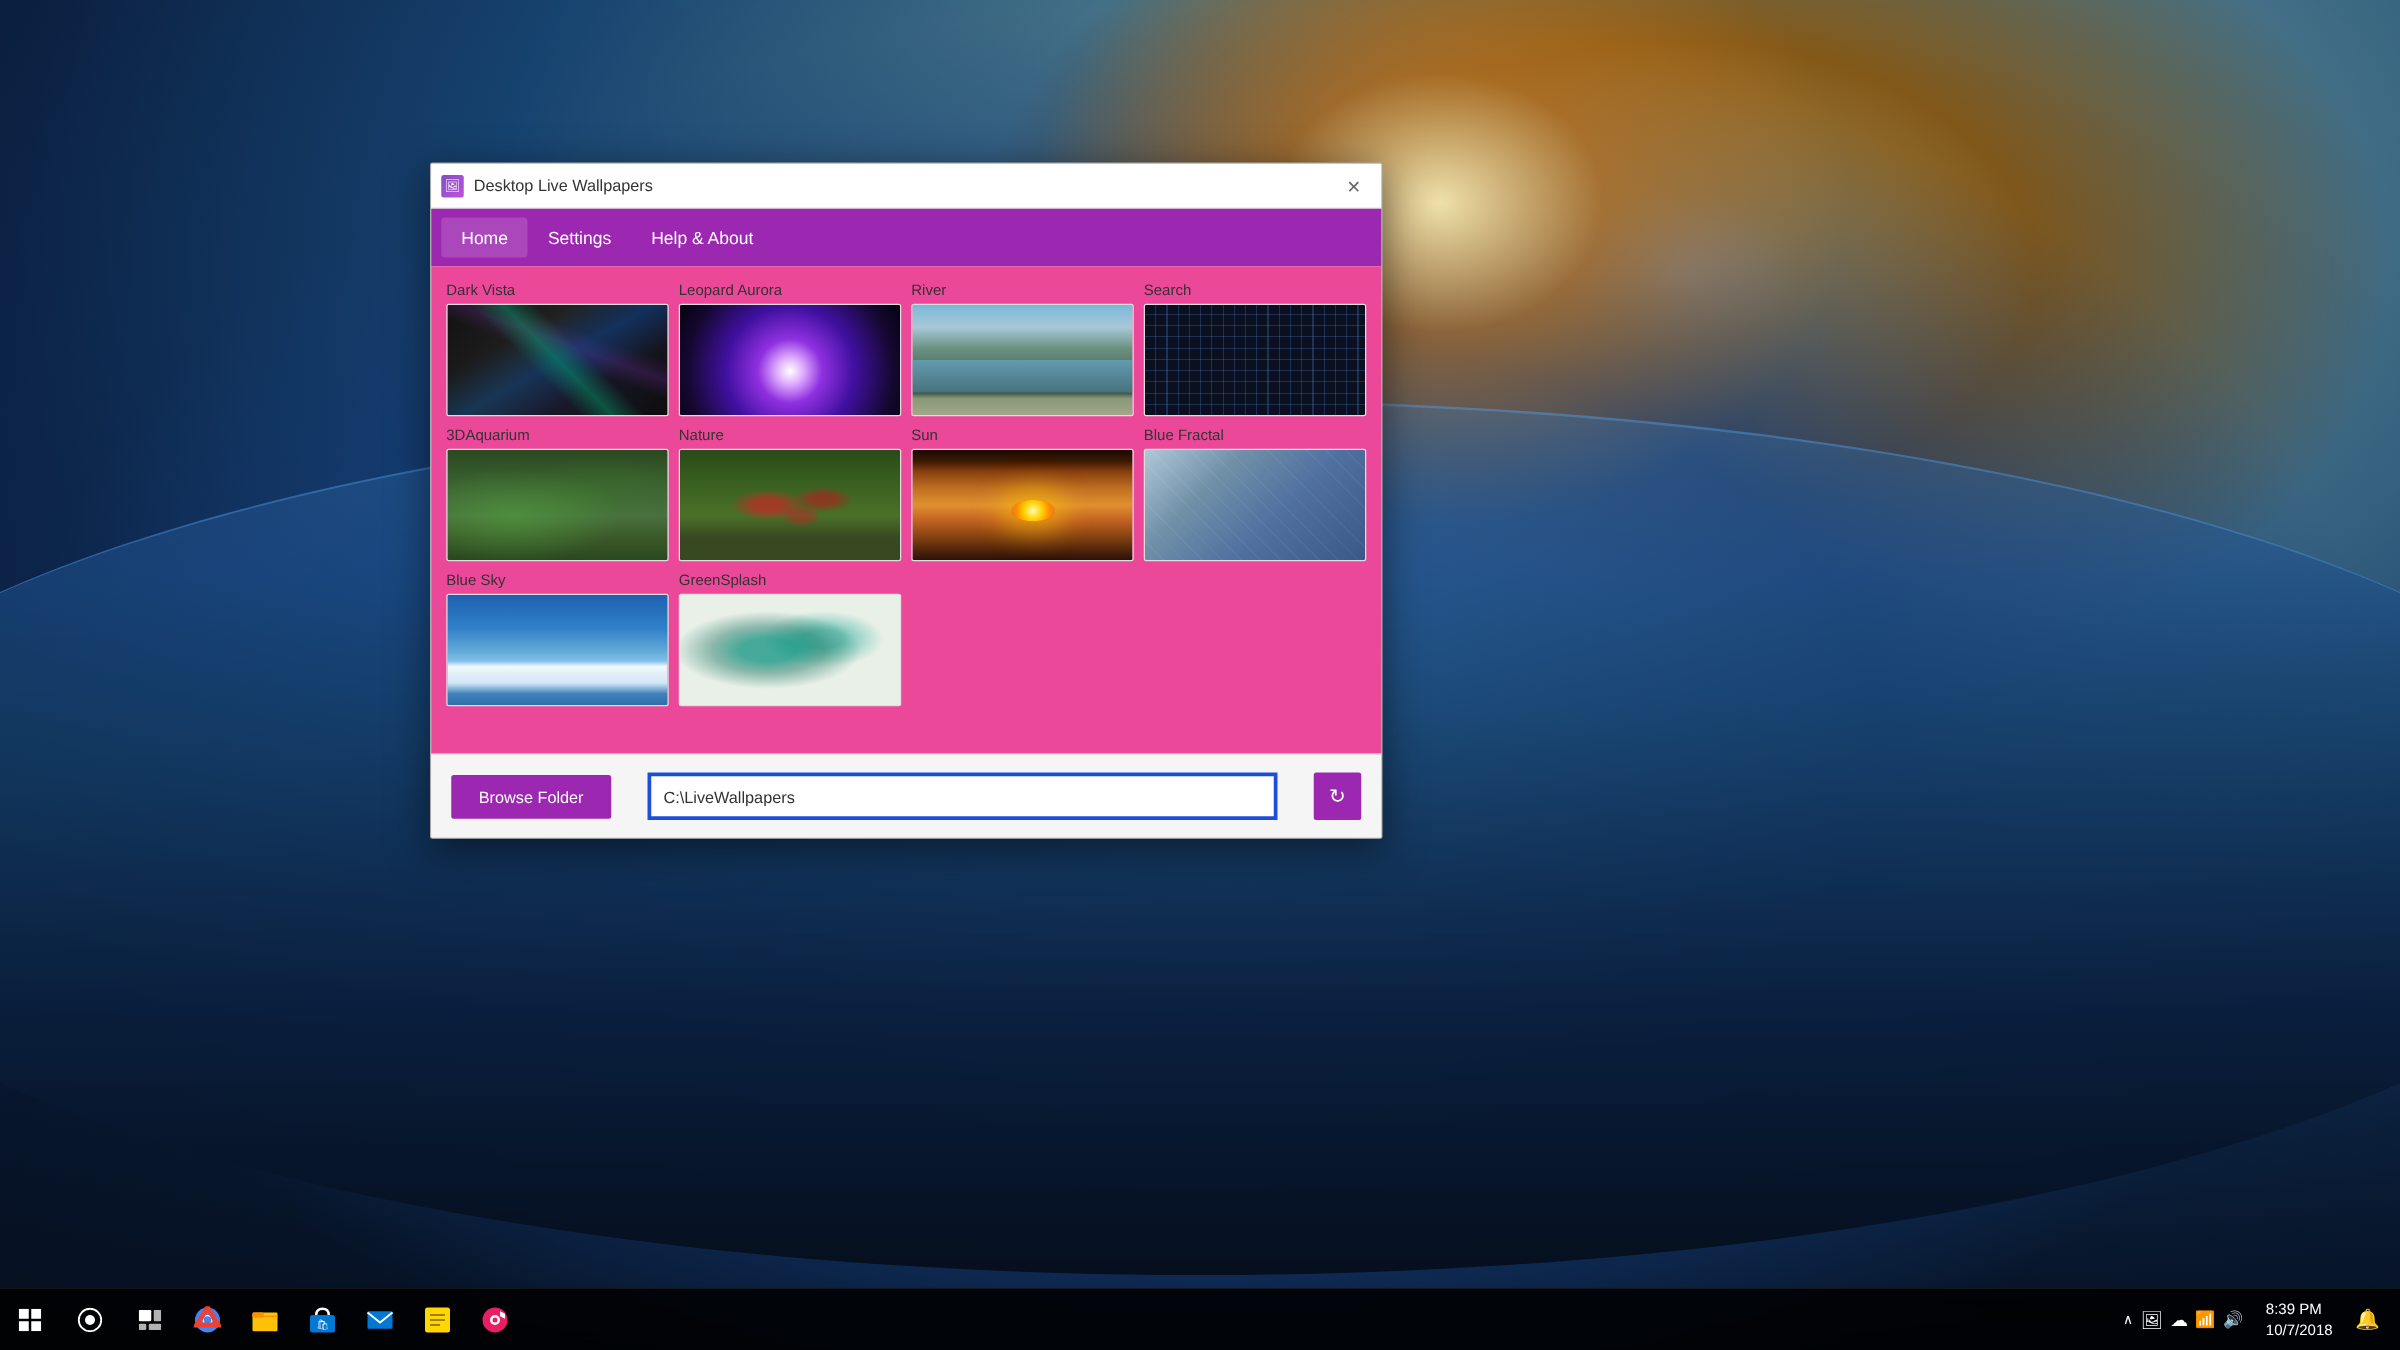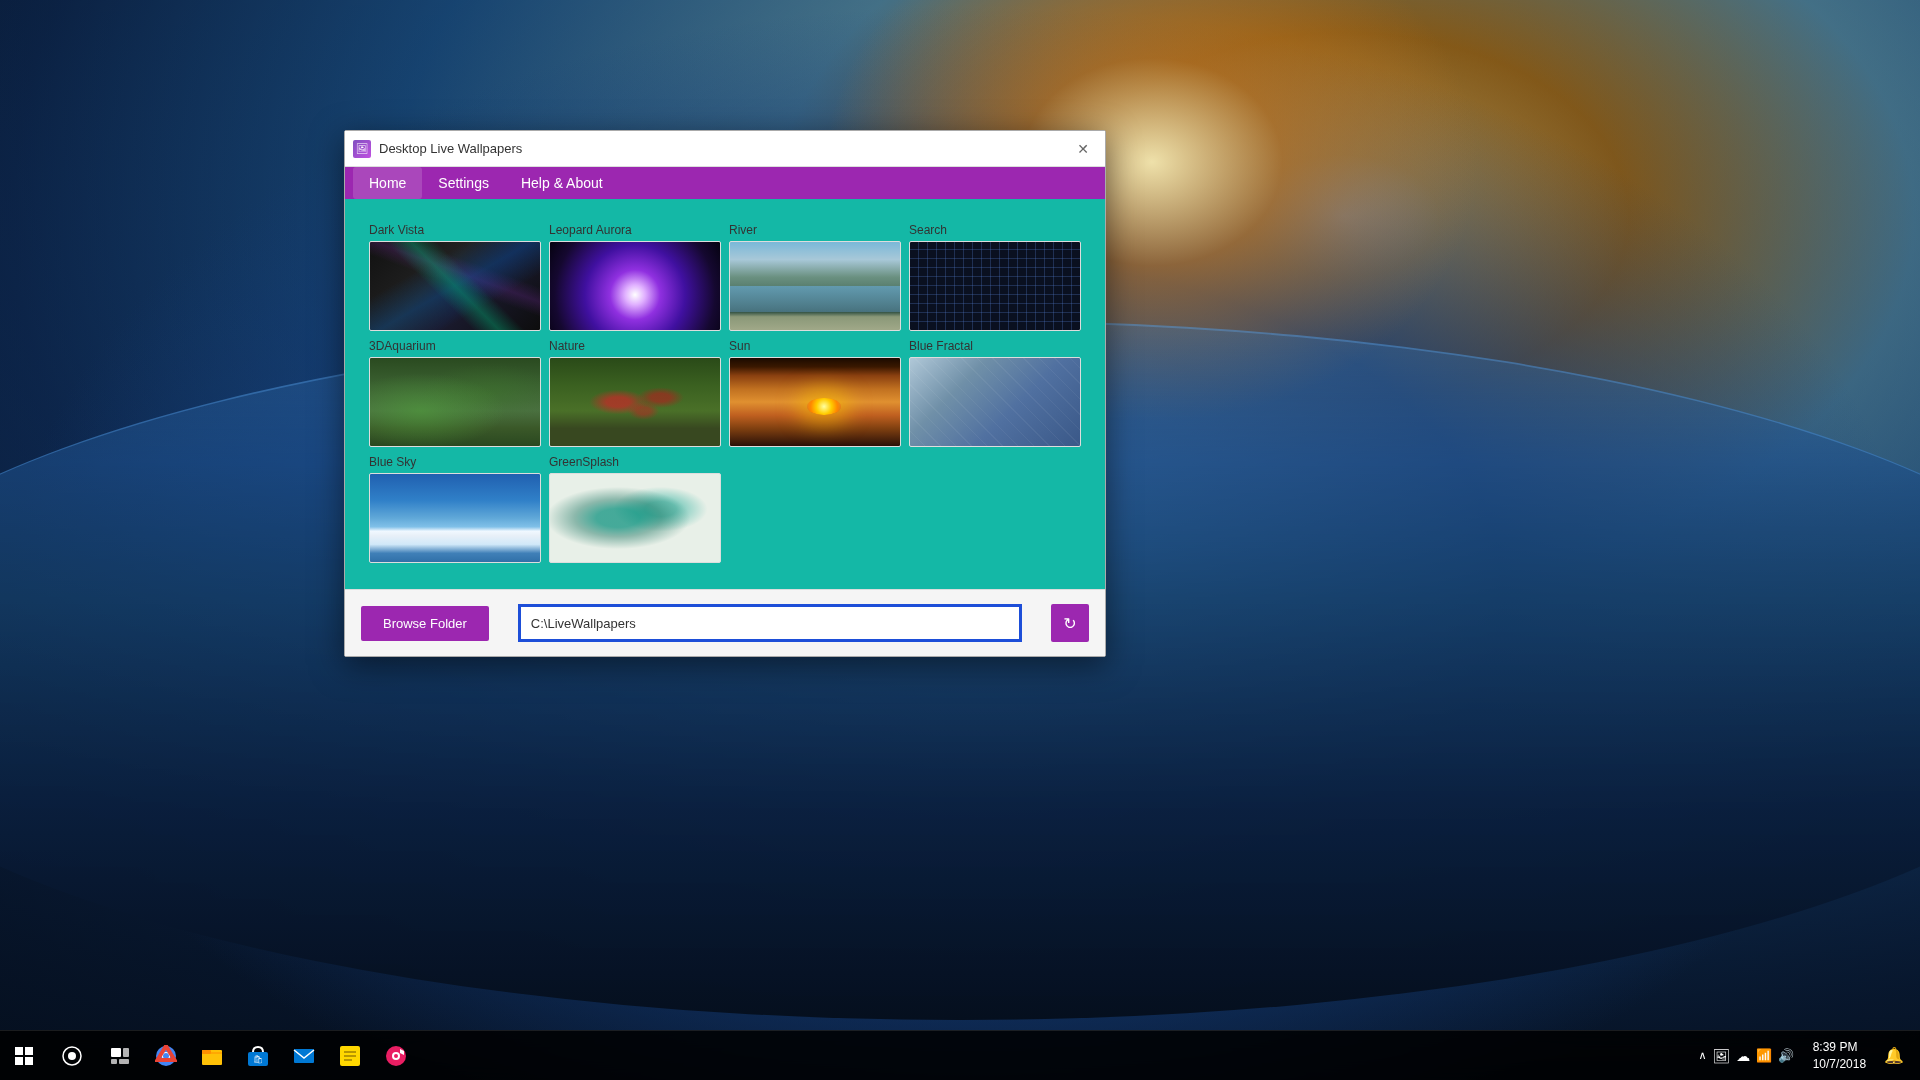--- a/index.html
+++ b/index.html
@@ -162,37 +162,37 @@
       font-size: 14px;
       color: #666;
       border-radius: 2px;
     }
 
     
     .menu-bar {
       background: #9c27b0;
       display: flex;
       align-items: center;
-      height: 32px;
+      height: 46px;
       padding: 0 8px;
     }
     .menu-item {
       padding: 8px 16px;
       color: white;
       font-size: 14px;
       cursor: pointer;
       border-radius: 3px;
       font-weight: 400;
     }
     .menu-item.active { background: rgba(255,255,255,0.15); }
 
     
     .content-area {
-      background: #14b8a6;
-      padding: 24px;
+      background: #ec4899;
+      padding: 12px;
       height: 390px;
       overflow-y: auto;
       overflow-x: hidden;
     }
     .content-area::-webkit-scrollbar { width: 8px; }
     .content-area::-webkit-scrollbar-track { background: #f0f0f0; }
     .content-area::-webkit-scrollbar-thumb { background: #ccc; border-radius: 4px; }
 
     
     .wallpaper-grid {

